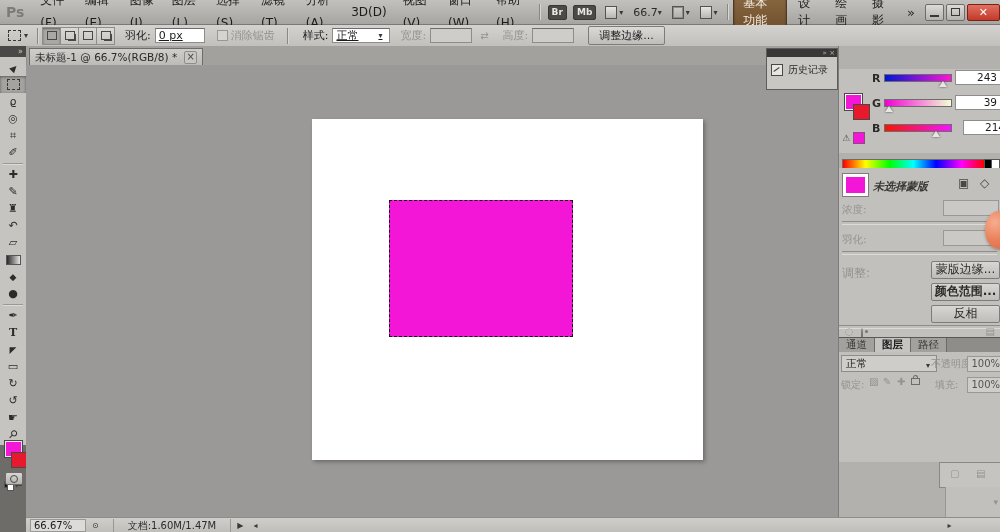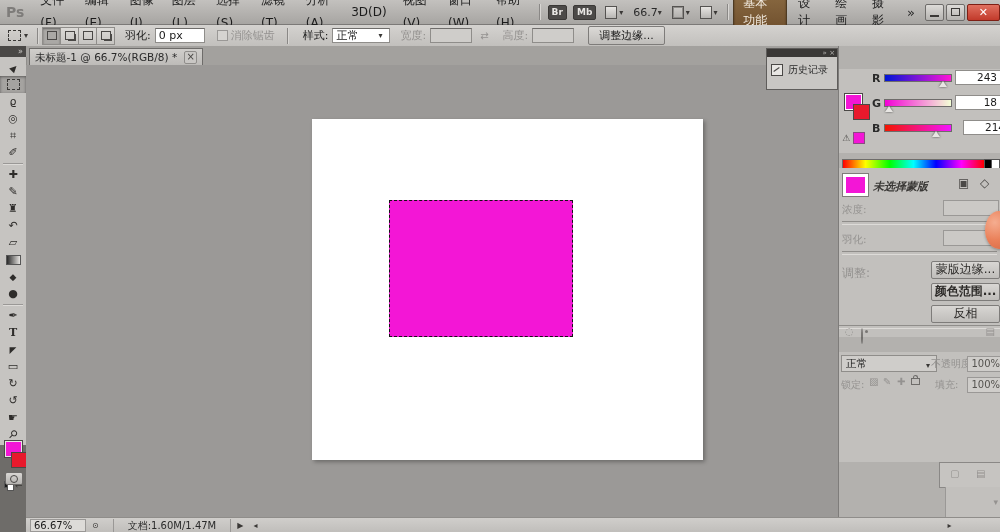--- a/index.html
+++ b/index.html
@@ -35,21 +35,21 @@
   #optionsbar{left:0;top:25px;width:1000px;height:21px;background:linear-gradient(#d4d2cf,#c2c0bd);
     border-bottom:1px solid #8a8886;display:flex;align-items:center;font-size:11px;}
   .dashed-box{display:inline-block;width:11px;height:9px;border:1px dashed #3a3836;}
   .opt-group{display:flex;align-items:center;}
   .combine-btn{width:17px;height:16px;border:1px solid #8f8d8a;background:linear-gradient(#dcdad7,#c6c4c1);
     display:flex;align-items:center;justify-content:center;margin-left:-1px;}
   .combine-btn.pressed{background:#aaa8a5;box-shadow:inset 0 1px 2px rgba(0,0,0,.4);}
   .sq{width:8px;height:7px;border:1px solid #4a4846;}
   .sq.b{box-shadow:2px 2px 0 -1px #4a4846;}
   .field{background:#fff;border:1px solid #8f8d8a;border-top-color:#6e6c6a;height:13px;
-    font-size:11px;padding:0 3px;display:inline-flex;align-items:center;}
+    font-size:11px;padding:0 3px;display:inline-flex;align-items:center;text-decoration:underline;}
   .field.disabled{background:#cfcdca;color:#9a9896;}
   .lbl{margin:0 4px 0 10px;}
   .lbl.grayed,.grayed{color:#949290;}
   .opt-btn{border:1px solid #7e7c7a;border-radius:2px;background:linear-gradient(#dcdad7,#bfbdba);
     padding:1px 10px;font-size:11px;margin-left:14px;}
   .checkbox{width:9px;height:9px;border:1px solid #9a9896;background:#d6d4d1;display:inline-block;margin:0 3px 0 12px;}
   
   #tabstrip{left:26px;top:46px;width:812px;height:19px;background:#a3a19e;border-bottom:1px solid #8a8886;}
   #doctab{left:29px;top:48px;height:17px;background:linear-gradient(#d0cecb,#bcbab7);
     border:1px solid #6e6c6a;border-bottom:none;display:flex;align-items:center;padding:0 5px;
@@ -322,21 +322,21 @@
       <div id="bg-chip" style="background:#e8192c;"></div>
       <div id="warn">⚠</div>
       <div id="gamut-chip"></div>
       <span class="ch-lbl" style="left:33px;top:3px;">R</span>
       <div class="slider-track" style="left:45px;top:5px;width:66px;background:linear-gradient(to right,rgb(0,22,214),rgb(255,22,214));"></div>
       <div class="thumb" style="left:100px;top:12px;"></div>
       <span class="valbox" style="left:116px;top:1px;">243</span>
       <span class="ch-lbl" style="left:33px;top:28px;">G</span>
       <div class="slider-track" style="left:45px;top:30px;width:66px;background:linear-gradient(to right,rgb(243,0,214),rgb(243,255,214));"></div>
       <div class="thumb" style="left:46px;top:37px;"></div>
-      <span class="valbox" style="left:116px;top:26px;">18</span>
+      <span class="valbox" style="left:116px;top:26px;">39</span>
       <span class="ch-lbl" style="left:33px;top:53px;">B</span>
       <div class="slider-track" style="left:45px;top:55px;width:66px;background:linear-gradient(to right,rgb(243,22,0),rgb(243,22,255));"></div>
       <div class="thumb" style="left:93px;top:62px;"></div>
       <span class="valbox" style="left:116px;top:51px;margin-left:8px;">214</span>
       <div id="spectrum"></div>
       <div id="spec-black"></div>
       <div id="spec-white"></div>
     </div>
 
     <div class="pbody" style="top:122px;height:169px;">
@@ -355,20 +355,25 @@
       <span class="grayed" style="position:absolute;left:3px;top:97px;font-size:12px;text-align:center;">调整:</span>
       <span class="panel-btn" style="top:93px;">蒙版边缘...</span>
       <span class="panel-btn" style="top:115px;font-weight:bold;">颜色范围...</span>
       <span class="panel-btn" style="top:137px;">反相</span>
       <div class="groove" style="left:0;top:157px;width:162px;"></div>
       <span class="grayed" style="position:absolute;left:6px;top:158px;font-size:10px;">◌</span>
       <span style="position:absolute;left:22px;top:161px;opacity:.45;"><span class="eye-ico"></span></span>
       <span class="grayed" style="position:absolute;right:6px;top:158px;font-size:10px;">▤</span>
     </div>
 
+    <div class="tabrow" style="top:291px;">
+      <span class="ptab">通道</span>
+      <span class="ptab active">图层</span>
+      <span class="ptab">路径</span>
+    </div>
     <div class="pbody" style="top:306px;height:110px;">
       <div id="blend-combo">
         <span>正常</span>
         <span class="chev">▾</span>
       </div>
       <span class="grayed" style="position:absolute;left:92px;top:5px;font-size:10px;">不透明度:</span>
       <span class="pct-box" style="left:128px;top:4px;">100%</span>
       <span class="grayed" style="position:absolute;left:2px;top:26px;font-size:10px;">锁定:</span>
       <span class="grayed" style="position:absolute;left:30px;top:24px;font-size:10px;">▨</span>
       <span class="grayed" style="position:absolute;left:44px;top:24px;font-size:10px;">✎</span>

